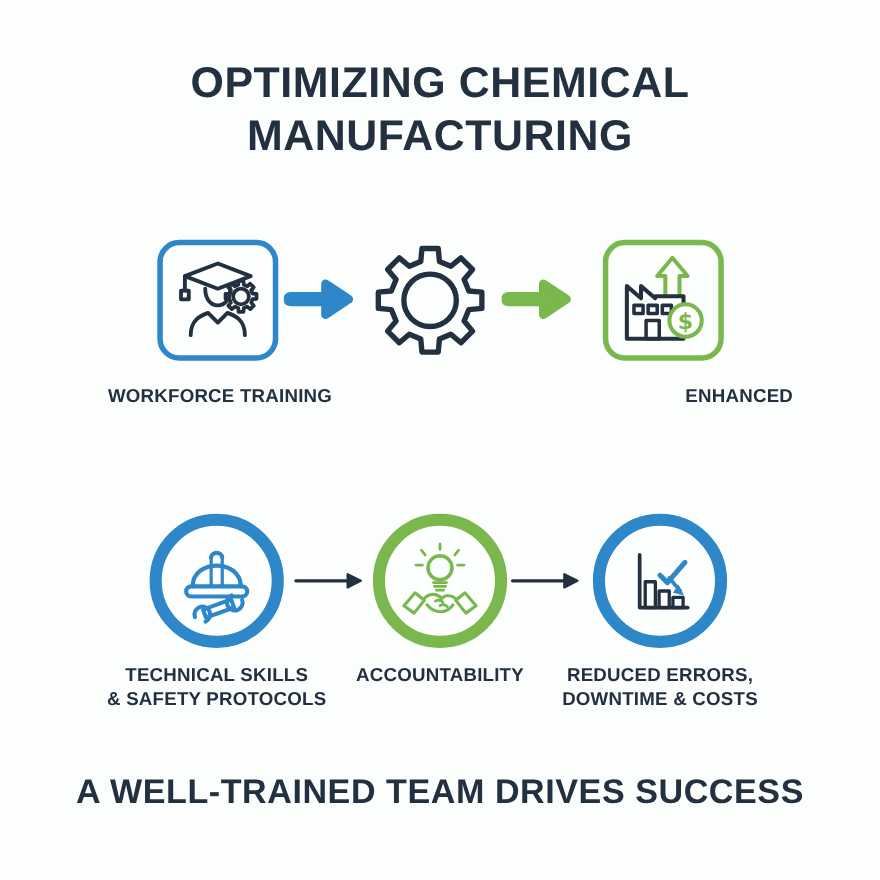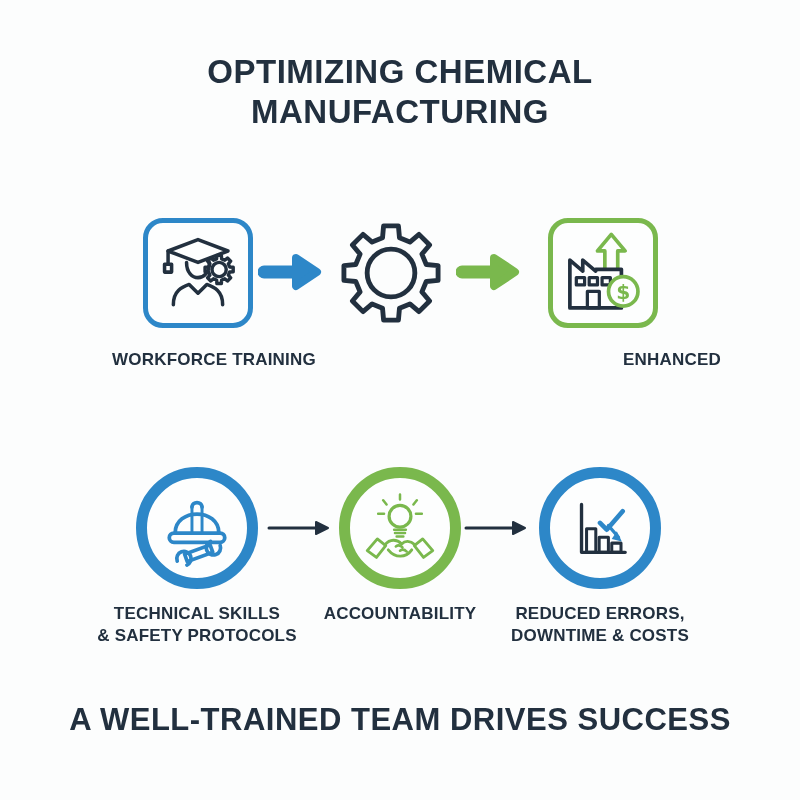--- a/index.html
+++ b/index.html
@@ -8,21 +8,21 @@
     background:#fcfdfd;
     font-family:"Liberation Sans","DejaVu Sans",sans-serif;
     color:#22303f;
     position:relative;
     overflow:hidden;
   }
   .canvas{position:absolute;inset:0;}
   .abs{position:absolute;}
   .title{
     left:0;top:52px;width:800px;text-align:center;
-    font-size:33px;font-weight:bold;line-height:1.22;letter-spacing:.5px;
+    font-size:39px;font-weight:bold;line-height:1.22;letter-spacing:.5px;
   }
   .step-label{
     text-align:center;font-size:17px;font-weight:bold;line-height:1.32;letter-spacing:.2px;
   }
   .lbl-top{top:349px;}
   .lbl-bot{top:603px;}
   .square-badge{
     width:110px;height:110px;border-radius:20px;box-sizing:border-box;
     display:flex;align-items:center;justify-content:center;background:#fdfefe;
   }
@@ -94,21 +94,21 @@
         <rect x="21" y="55" width="9" height="8" stroke-width="3.5"></rect>
         <rect x="35" y="55" width="9" height="8" stroke-width="3.5"></rect>
         <rect x="49" y="55" width="9" height="8" stroke-width="3.5"></rect>
         <rect x="33" y="70" width="13" height="18" stroke-width="3.5"></rect>
       </g>
       <circle cx="72" cy="70" r="16" fill="#fdfefe" stroke="#7ab84d" stroke-width="4"></circle>
       <text x="72" y="78" text-anchor="middle" font-family="DejaVu Sans, Liberation Sans, sans-serif" font-size="22" font-weight="bold" fill="#7ab84d">$</text>
     </svg>
   </div>
 
-  <div class="abs step-label lbl-top" style="left:94px;width:240px;text-align:center;">
+  <div class="abs step-label lbl-top" style="left:80px;width:240px;text-align:center;">
     <div>WORKFORCE TRAINING</div>
   </div>
   <div class="abs step-label lbl-top" style="left:477px;width:244px;text-align:right;">
     <div>ENHANCED</div>
   </div>
 
   <div class="abs circle-badge blue-ring" style="left:136px;top:467px;">
     <svg width="84" height="84" viewBox="0 0 100 100">
       <g fill="none" stroke="#2d87c8" stroke-width="4.5" stroke-linecap="round" stroke-linejoin="round">
         <path d="M24,56 C24,26 76,26 76,56"></path>

